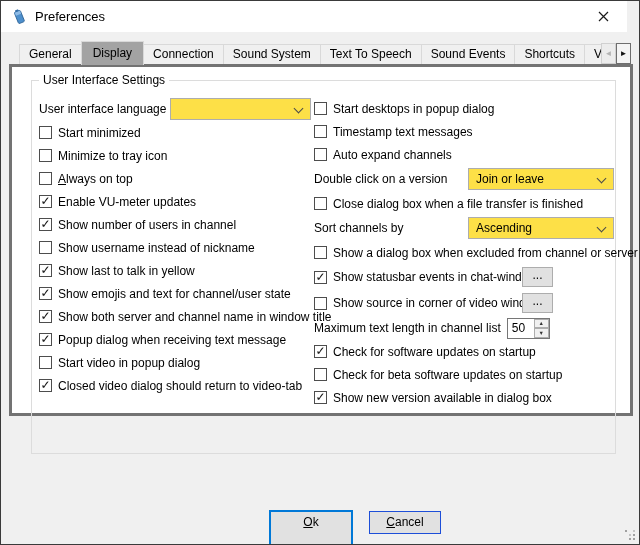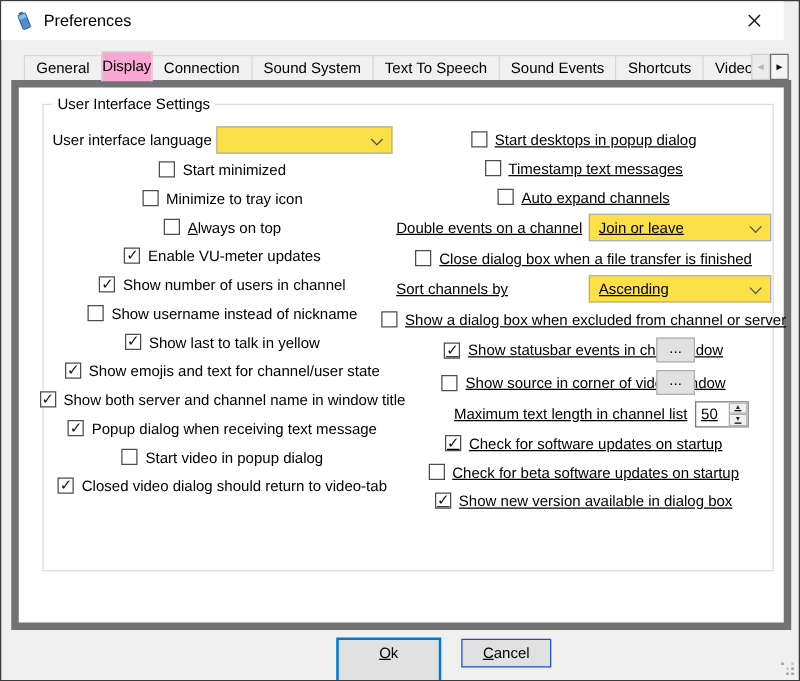--- a/index.html
+++ b/index.html
@@ -15,42 +15,42 @@
   .app-icon{width:18px;height:18px;margin-right:7px;flex:none;}
   .window-title{font-size:13px;}
   .close-button{position:absolute;right:4px;top:0;width:40px;height:31px;
     display:flex;align-items:center;justify-content:center;cursor:default;}
   
   .tabbar{position:absolute;left:8px;top:40px;right:8px;height:23px;
     display:flex;align-items:flex-end;padding-left:10px;box-sizing:border-box;}
   .tab{height:20px;line-height:19px;padding:0 9px;background:#f0f0f0;
     border:1px solid #d9d9d9;border-bottom:none;box-sizing:border-box;
     margin-right:-1px;white-space:nowrap;flex:none;}
-  .tab.active{background:#f9a8d4;height:24px;line-height:23px;margin-bottom:-1px;
-    position:relative;z-index:5;padding:0 0;}
+  .tab.active{background:#a3a3a3;height:24px;line-height:23px;margin-bottom:-1px;
+    position:relative;z-index:5;padding:0 11px;}
   .tab.truncated{width:46px;overflow:hidden;padding-right:0;}
   .tabscroll{position:absolute;right:0;bottom:0;display:flex;z-index:7;}
   .tabscroll .sbtn{width:15px;height:21px;box-sizing:border-box;
     display:flex;align-items:center;justify-content:center;font-size:8px;}
   .sbtn.disabled{background:#ececec;border:1px solid #d0d0d0;color:#b4b4b4;}
   .sbtn.enabled{background:#f4f4f4;border:1px solid #6e6e6e;color:#111;}
   
-  .tabpage{position:absolute;left:8px;top:63px;width:624px;height:440px;
-    background:#fff;border:6px solid #737373;box-sizing:border-box;}
+  .tabpage{position:absolute;left:8px;top:63px;width:624px;height:352px;
+    background:#fff;border:3px solid #737373;box-sizing:border-box;}
   .groupbox{position:absolute;left:19px;top:13px;width:585px;height:374px;
     border:1px solid #dcdcdc;box-sizing:border-box;}
   .group-title{position:absolute;top:-8px;left:7px;background:#fff;padding:0 4px;}
   .col{position:absolute;top:16px;}
   .col-left{left:7px;width:272px;}
-  .col-right{left:282px;width:300px;text-decoration:underline;}
-  
-  .row{display:flex;align-items:center;position:relative;box-sizing:border-box;justify-content:center;}
+  .col-right{left:282px;width:300px;}
+  
+  .row{display:flex;align-items:center;position:relative;box-sizing:border-box;}
   .row.h-check{height:23px;}
   .row.h-combo{height:26px;}
-  .row.h-spin{height:24px;margin-left:28px;}
+  .row.h-spin{height:24px;}
   .row.h-lang{height:24px;}
   .flabel{flex:1;}
   .cb{width:13px;height:13px;flex:none;border:1px solid #4d4d4d;background:#fff;
     box-sizing:border-box;text-align:center;font-size:12px;line-height:11px;
     color:#111;overflow:hidden;}
   .clabel{margin-left:6px;white-space:nowrap;}
   .mn{display:inline-block;}
   .mn::first-letter{text-decoration:underline;}
   .combobox{height:22px;box-sizing:border-box;border:1px solid #adadad;
     background:#fde047;display:flex;align-items:center;padding:0 7px;flex:none;}
@@ -201,21 +201,21 @@
             </div>
             <div class="row h-check">
               <span class="cb"></span>
               <span class="clabel">Timestamp text messages</span>
             </div>
             <div class="row h-check">
               <span class="cb"></span>
               <span class="clabel">Auto expand channels</span>
             </div>
             <div class="row h-combo">
-              <span class="flabel">Double events on a channel</span>
+              <span class="flabel">Double click on a version</span>
               <span class="combobox combo-right">
                 <span class="cval">Join or leave</span>
                 <span class="chev"></span>
               </span>
             </div>
             <div class="row h-check">
               <span class="cb"></span>
               <span class="clabel">Close dialog box when a file transfer is finished</span>
             </div>
             <div class="row h-combo">

